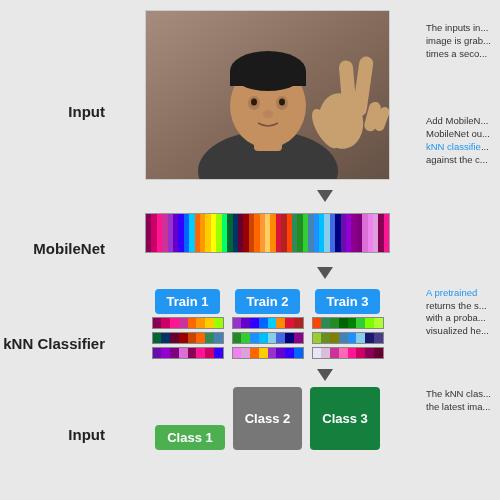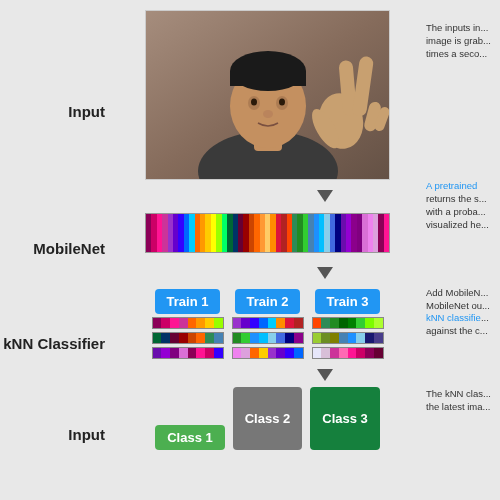--- a/index.html
+++ b/index.html
@@ -440,23 +440,23 @@
         </div>
       </div>
     </div>
 
   </div>
 
   <div class="right-panel">
     <div class="right-desc desc-input">
       The inputs in... image is grab... times a seco...
     </div>
+    <div class="right-desc desc-knn">
+      Add MobileN... MobileNet ou... <span style="color:#2196F3; cursor:pointer;">kNN classifie</span>... against the c...
+    </div>
     <div class="right-desc desc-mobilenet">
       <span style="color:#2196F3; cursor:pointer;">A pretrained</span> returns the s... with a proba... visualized he...
     </div>
-    <div class="right-desc desc-knn">
-      Add MobileN... MobileNet ou... <span style="color:#2196F3; cursor:pointer;">kNN classifie</span>... against the c...
-    </div>
     <div class="right-desc desc-output">
       The kNN clas... the latest ima...
     </div>
   </div>
 </div>
 
 </body></html>

